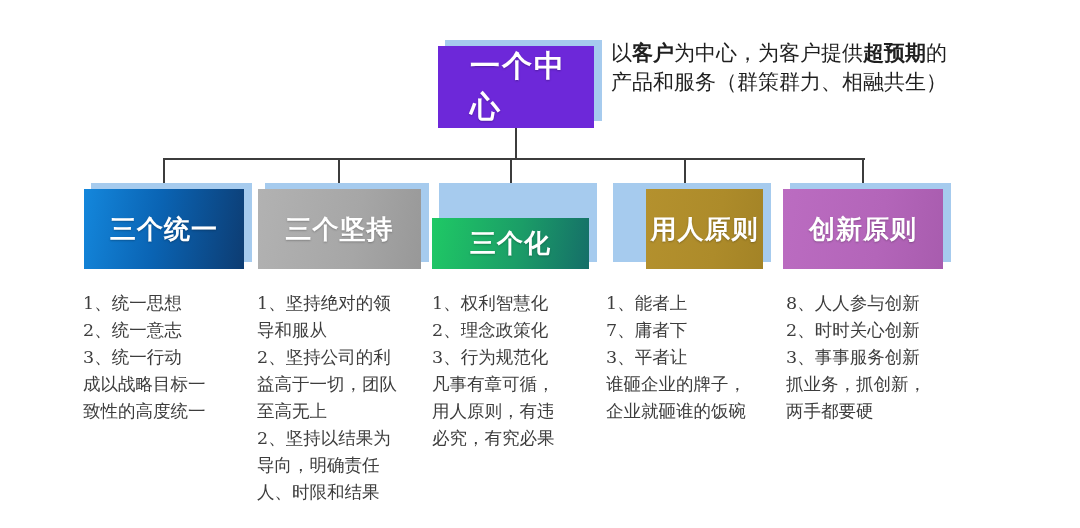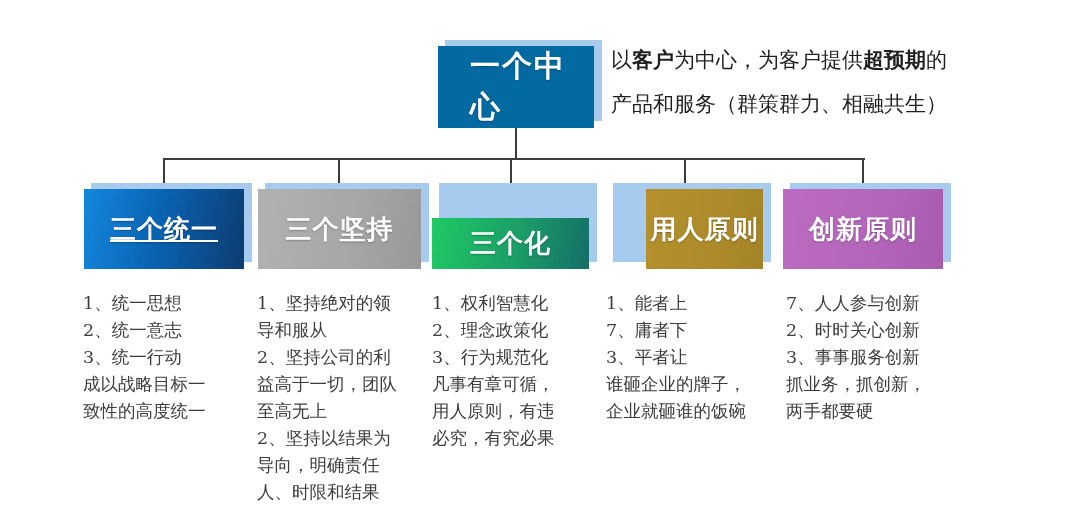--- a/index.html
+++ b/index.html
@@ -27,39 +27,39 @@
   .face{
     position:absolute;inset:0;
     z-index:1;
     display:flex;align-items:center;justify-content:center;
     color:#ffffff;
     font-weight:bold;
     text-shadow:0 1px 2px rgba(0,0,0,0.25);
   }
 
   .center-box{left:438px;top:46px;width:156px;height:82px;}
-  .center-box .face{font-size:30px;letter-spacing:2px;background:#0369a1;padding-left:32px;}
+  .center-box .face{font-size:30px;letter-spacing:2px;background:#6d28d9;padding-left:32px;}
 
   .pillar{top:189px;height:80px;}
   .pillar .face{font-size:26px;letter-spacing:1px;}
   .pillar-1{left:84px;width:160px;}
-  .pillar-1 .face{background:linear-gradient(100deg,#1487dc 0%,#0a64b4 45%,#0d3c72 100%);text-decoration:underline;}
+  .pillar-1 .face{background:linear-gradient(100deg,#1487dc 0%,#0a64b4 45%,#0d3c72 100%);}
   .pillar-2{left:258px;width:163px;border-radius:9px;}
   .pillar-2 .face{background:linear-gradient(100deg,#b2b2b2 0%,#a6a6a6 60%,#989898 100%);}
   .pillar-3{left:432px;width:157px;}
   .pillar-3 .face{background:linear-gradient(100deg,#1fc965 0%,#1b9d67 55%,#156e68 100%);margin-top:29px;}
   .pillar-4{left:606px;width:157px;}
   .pillar-4 .face{background:linear-gradient(100deg,#b4912e 0%,#ad8b2a 60%,#a38326 100%);margin-left:40px;}
   .pillar-5{left:783px;width:160px;}
   .pillar-5 .face{background:linear-gradient(100deg,#bb6cc1 0%,#b365b9 60%,#a85cae 100%);}
 
   
   .headline{
     position:absolute;left:611px;top:38px;width:450px;
-    font-size:21px;line-height:44px;color:#1f1f1f;
+    font-size:21px;line-height:29px;color:#1f1f1f;
   }
   .headline b{font-weight:bold;}
 
   
   .col{
     position:absolute;top:290px;
     font-size:17.5px;line-height:27px;color:#3d3d3d;
   }
   .col-1{left:83px;width:172px;}
   .col-2{left:257px;width:176px;}
@@ -131,20 +131,20 @@
       <div>必究，有究必果</div>
     </div>
   <div class="col col-4">
       <div>1、能者上</div>
       <div>7、庸者下</div>
       <div>3、平者让</div>
       <div>谁砸企业的牌子，</div>
       <div>企业就砸谁的饭碗</div>
     </div>
   <div class="col col-5">
-      <div>7、人人参与创新</div>
+      <div>8、人人参与创新</div>
       <div>2、时时关心创新</div>
       <div>3、事事服务创新</div>
       <div>抓业务，抓创新，</div>
       <div>两手都要硬</div>
     </div>
 
 </div>
 
 </body></html>

